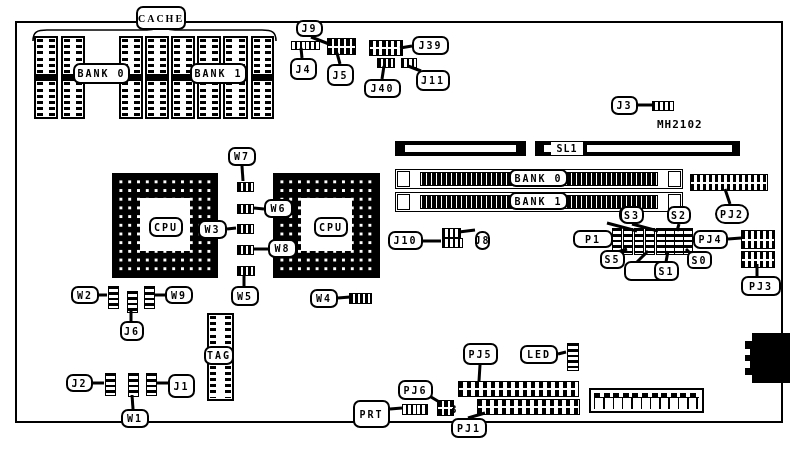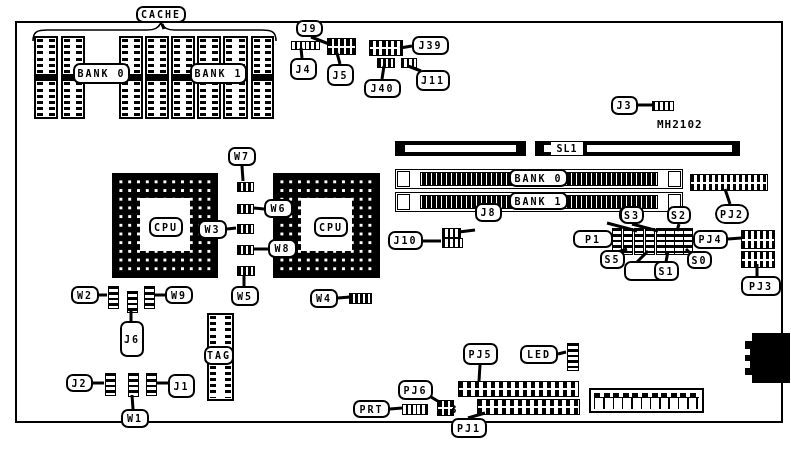--- a/index.html
+++ b/index.html
@@ -206,21 +206,21 @@
     <div class="bar" style="left: 402px; top: 404px; width: 24px; height: 9px;"></div>
     <div class="vjump" style="left: 567px; top: 343px; width: 10px; height: 26px;"></div>
     <div class="power" style="left: 589px; top: 388px; width: 115px; height: 25px;">
       <div class="dash"></div>
       <div class="sq"></div>
     </div>
     <div class="blk" style="left: 752px; top: 333px; width: 38px; height: 50px;"></div>
     <div class="blk" style="left: 745px; top: 341px; width: 8px; height: 34px;"></div>
     <div class="wht" style="left: 745px; top: 349px; width: 5px; height: 6px;"></div>
     <div class="wht" style="left: 745px; top: 361px; width: 5px; height: 7px;"></div>
-    <div class="lbl" style="left: 136px; top: 6px; width: 50px; height: 17px;">CACHE</div>
+    <div class="lbl" style="left: 136px; top: 6px; width: 50px; height: 24px; font-family: Liberation Serif, serif;">CACHE</div>
     <div class="lbl" style="left: 73px; top: 63px; width: 57px; height: 21px;">BANK 0</div>
     <div class="lbl" style="left: 190px; top: 63px; width: 57px; height: 21px;">BANK 1</div>
     <div class="lbl" style="left: 296px; top: 20px; width: 27px; height: 17px;">J9</div>
     <div class="lbl" style="left: 290px; top: 58px; width: 27px; height: 22px;">J4</div>
     <div class="lbl" style="left: 327px; top: 64px; width: 27px; height: 22px;">J5</div>
     <div class="lbl" style="left: 412px; top: 36px; width: 37px; height: 19px;">J39</div>
     <div class="lbl" style="left: 364px; top: 79px; width: 37px; height: 19px;">J40</div>
     <div class="lbl" style="left: 416px; top: 70px; width: 34px; height: 21px;">J11</div>
     <div class="lbl" style="left: 611px; top: 96px; width: 27px; height: 19px;">J3</div>
     <div class="lbl flat" style="left: 551px; top: 142px; width: 32px; height: 13px;">SL1</div>
@@ -228,37 +228,37 @@
     <div class="lbl" style="left: 509px; top: 192px; width: 59px; height: 18px;">BANK 1</div>
     <div class="lbl" style="left: 715px; top: 204px; width: 34px; height: 20px; border-radius: 10px;">PJ2</div>
     <div class="lbl" style="left: 228px; top: 147px; width: 28px; height: 19px;">W7</div>
     <div class="lbl" style="left: 264px; top: 199px; width: 29px; height: 19px;">W6</div>
     <div class="lbl" style="left: 198px; top: 220px; width: 29px; height: 19px;">W3</div>
     <div class="lbl" style="left: 268px; top: 239px; width: 29px; height: 19px;">W8</div>
     <div class="lbl" style="left: 231px; top: 286px; width: 28px; height: 20px;">W5</div>
     <div class="lbl" style="left: 310px; top: 289px; width: 28px; height: 19px;">W4</div>
     <div class="lbl" style="left: 71px; top: 286px; width: 28px; height: 18px;">W2</div>
     <div class="lbl" style="left: 165px; top: 286px; width: 28px; height: 18px;">W9</div>
-    <div class="lbl" style="left: 120px; top: 321px; width: 24px; height: 36px; text-align: center;">J6</div>
+    <div class="lbl" style="left: 120px; top: 321px; width: 24px; height: 20px; text-align: center;">J6</div>
     <div class="lbl" style="left: 388px; top: 231px; width: 35px; height: 19px;">J10</div>
-    <div class="lbl" style="left: 475px; top: 203px; width: 27px; height: 19px;">J8</div>
+    <div class="lbl" style="left: 475px; top: 231px; width: 15px; height: 19px;">J8</div>
     <div class="lbl" style="left: 595px; top: 206px; width: 24px; height: 17px; margin-left: 24px;">P0</div>
     <div class="lbl" style="left: 620px; top: 206px; width: 24px; height: 18px;">S3</div>
     <div class="lbl" style="left: 667px; top: 206px; width: 24px; height: 18px;">S2</div>
     <div class="lbl" style="left: 573px; top: 230px; width: 40px; height: 18px;">P1</div>
     <div class="lbl" style="left: 600px; top: 250px; width: 25px; height: 19px;">S5</div>
     <div class="lbl" style="left: 624px; top: 261px; width: 25px; height: 20px; padding-left: 44px;">S4</div>
     <div class="lbl" style="left: 654px; top: 261px; width: 25px; height: 20px;">S1</div>
-    <div class="lbl" style="left: 687px; top: 251px; width: 25px; height: 18px;">S0</div>
+    <div class="lbl" style="left: 687px; top: 251px; width: 25px; height: 18px; border-radius: 6px;">S0</div>
     <div class="lbl" style="left: 693px; top: 230px; width: 35px; height: 19px;">PJ4</div>
     <div class="lbl" style="left: 741px; top: 276px; width: 40px; height: 20px;">PJ3</div>
     <div class="lbl" style="left: 204px; top: 346px; width: 30px; height: 19px;">TAG</div>
     <div class="lbl" style="left: 66px; top: 374px; width: 27px; height: 18px;">J2</div>
     <div class="lbl" style="left: 168px; top: 374px; width: 27px; height: 24px;">J1</div>
     <div class="lbl" style="left: 121px; top: 409px; width: 28px; height: 19px;">W1</div>
     <div class="lbl" style="left: 463px; top: 343px; width: 35px; height: 22px;">PJ5</div>
     <div class="lbl" style="left: 520px; top: 345px; width: 38px; height: 19px;">LED</div>
     <div class="lbl" style="left: 398px; top: 380px; width: 35px; height: 20px;">PJ6</div>
-    <div class="lbl" style="left: 353px; top: 400px; width: 37px; height: 18px;">PRT</div>
+    <div class="lbl" style="left: 353px; top: 400px; width: 37px; height: 28px;">PRT</div>
     <div class="lbl" style="left: 451px; top: 418px; width: 36px; height: 20px;">PJ1</div>
     <div class="ftext" style="left: 657px; top: 118px;">MH2102</div>
     <div class="ftext" style="left: 450px; top: 403px;">3</div>
   </div>
 
 </body></html>

